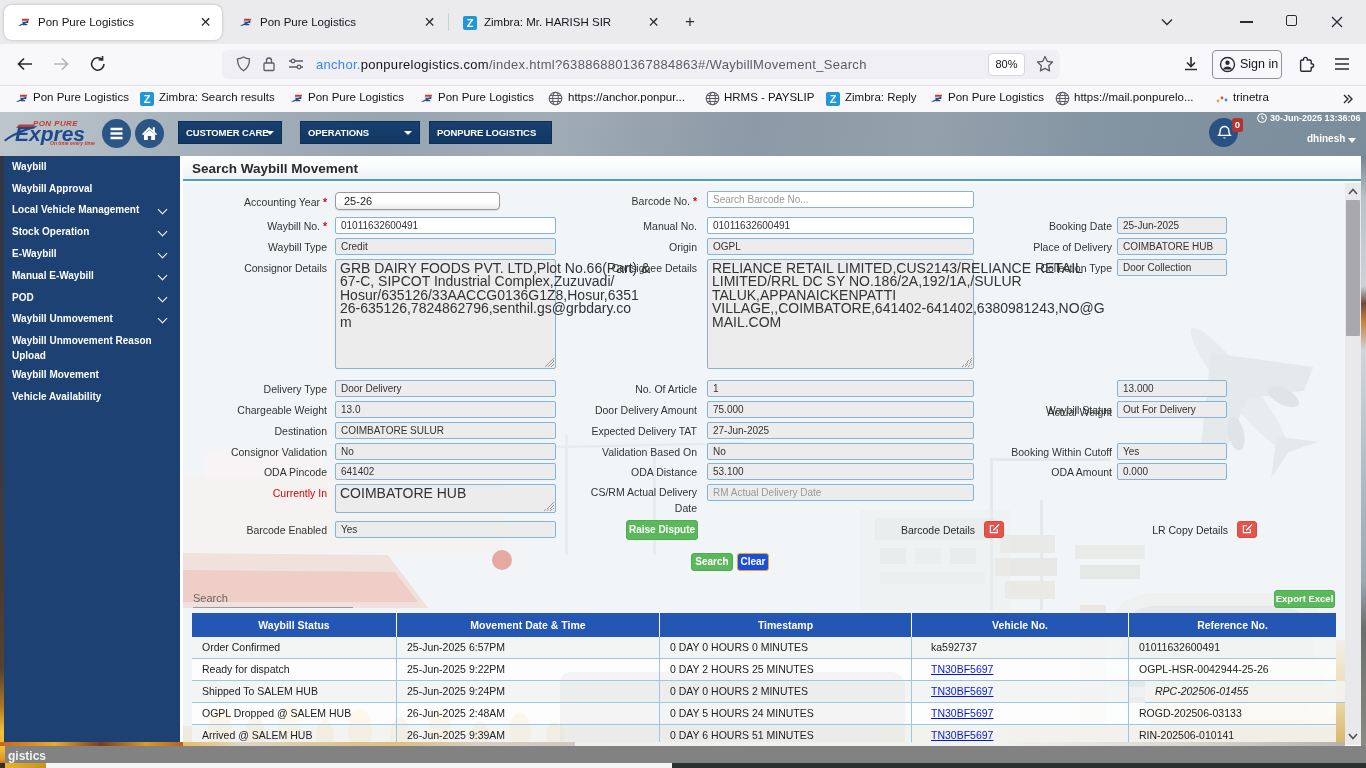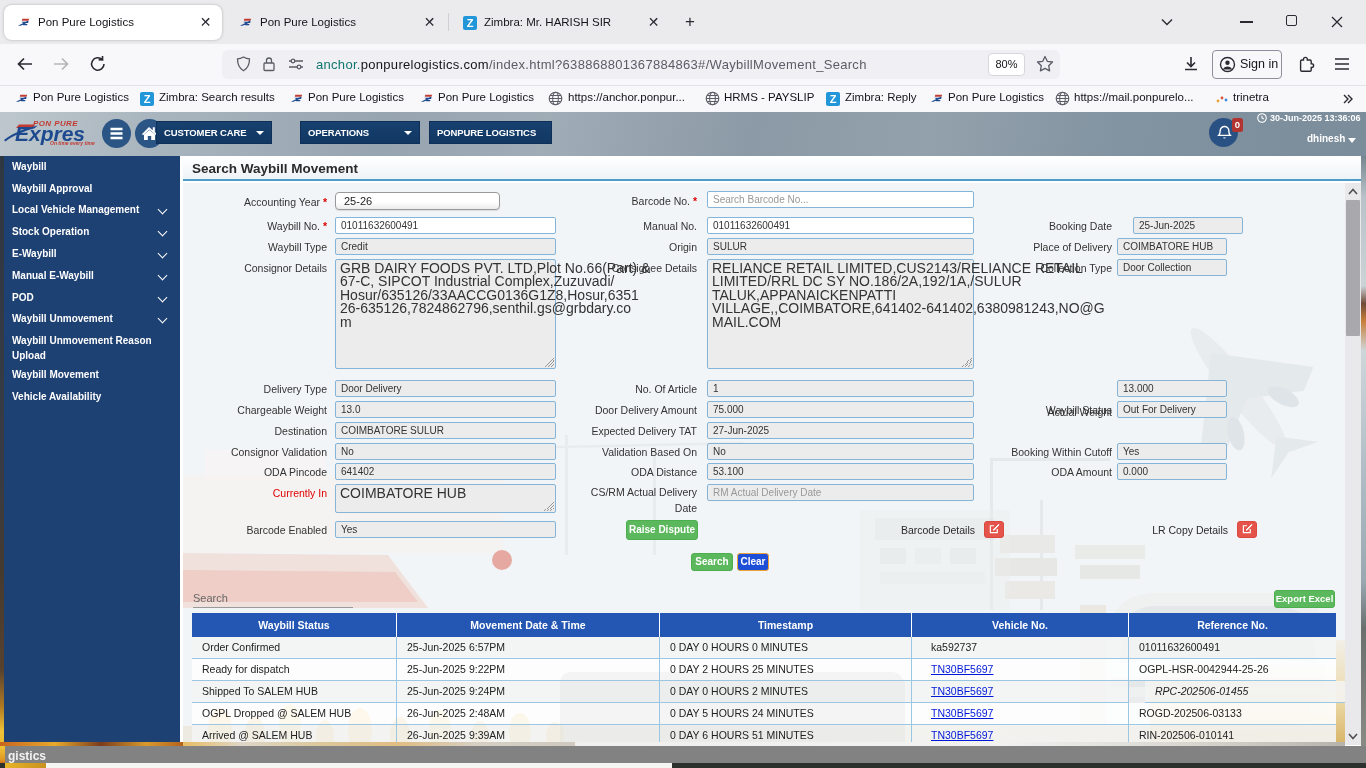--- a/index.html
+++ b/index.html
@@ -122,21 +122,21 @@
     </svg>
   <svg class="abs" style="left:262px;top:56px;" width="14" height="16" viewBox="0 0 14 16">
       <rect x="2" y="7" width="10" height="7.5" rx="1" stroke="#5b5b66" stroke-width="1.3" fill="none"></rect>
       <path d="M4.5 7 V4.5 a2.5 2.5 0 0 1 5 0 V7" stroke="#5b5b66" stroke-width="1.3" fill="none"></path>
     </svg>
   <svg class="abs" style="left:288px;top:58px;" width="16" height="12" viewBox="0 0 16 12">
       <path d="M1 3 H15 M1 9 H15" stroke="#5b5b66" stroke-width="1.3"></path>
       <circle cx="5" cy="3" r="1.8" fill="#f0f0f4" stroke="#5b5b66" stroke-width="1.3"></circle>
       <circle cx="11" cy="9" r="1.8" fill="#f0f0f4" stroke="#5b5b66" stroke-width="1.3"></circle>
     </svg>
-  <span class="abs urltext" style="left:316px;top:57px;"><span style="color:#0f766e;">anchor.</span><span style="color:#15141a;">ponpurelogistics.com</span><span style="color:#5b5b66;">/index.html?638868801367884863#/WaybillMovement_Search</span></span>
+  <span class="abs urltext" style="left:316px;top:57px;"><span style="color:#3b82f6;">anchor.</span><span style="color:#15141a;">ponpurelogistics.com</span><span style="color:#5b5b66;">/index.html?638868801367884863#/WaybillMovement_Search</span></span>
   <div class="abs" id="zoombadge">80%</div>
   <svg class="abs" style="left:1036px;top:55px;" width="18" height="18" viewBox="0 0 18 18">
       <path d="M9 1.5 L11.3 6.3 L16.5 7 L12.7 10.7 L13.6 15.9 L9 13.4 L4.4 15.9 L5.3 10.7 L1.5 7 L6.7 6.3 Z" stroke="#5b5b66" stroke-width="1.3" fill="none" stroke-linejoin="round"></path>
     </svg>
   <svg class="abs" style="left:1182px;top:55px;" width="18" height="18" viewBox="0 0 18 18">
       <path d="M9 2 V11 M5 7.5 L9 11.5 L13 7.5 M3 14.5 H15" stroke="#2b2a33" stroke-width="1.6" fill="none"></path>
     </svg>
   <div class="abs" style="left:1212px;top:50px;width:70px;height:29px;border:1px solid #8f8f9d;border-radius:4px;"></div>
   <svg class="abs" style="left:1219px;top:56px;" width="17" height="17" viewBox="0 0 17 17">
       <circle cx="8.5" cy="8.5" r="7" stroke="#2b2a33" stroke-width="1.4" fill="none"></circle>
@@ -223,21 +223,21 @@
   <div class="abs circlebtn" style="left:102px;top:119px;width:29px;height:29px;"></div>
   <svg class="abs" style="left:110px;top:127px;" width="13" height="13" viewBox="0 0 13 13">
       <path d="M0.5 2 H12.5 M0.5 6.5 H12.5 M0.5 11 H12.5" stroke="#fff" stroke-width="2.5"></path>
     </svg>
   <div class="abs circlebtn" style="left:135px;top:119px;width:29px;height:29px;"></div>
   <svg class="abs" style="left:141px;top:125px;" width="17" height="16" viewBox="0 0 17 16">
       <path d="M8 2 L11.8 5.3 V2.2 H13.8 V7 L16 9 L15 10.2 L8.5 4.5 L2 10.2 L1 9 Z" fill="#fff"></path>
       <path d="M3 9.5 L8.5 5 L14 9.5 V15 H10.2 V11 H6.8 V15 H3 Z" fill="#fff"></path>
     </svg>
 
-  <div class="abs navbtn" style="left:156px;width:116px;">CUSTOMER CARE<span class="caret"></span></div>
+  <div class="abs navbtn" style="left:178px;width:104px;">CUSTOMER CARE<span class="caret"></span></div>
   <div class="abs navbtn" style="left:300px;width:120px;">OPERATIONS<span class="caret"></span></div>
   <div class="abs navbtn" style="left:429px;width:123px;">PONPURE LOGISTICS</div>
 
   <div class="abs" style="left:1209px;top:118px;width:29px;height:29px;border-radius:50%;background:#2a5184;"></div>
   <svg class="abs" style="left:1217px;top:125px;" width="15" height="16" viewBox="0 0 15 16">
       <path d="M7.5 1.5 a4.3 4.3 0 0 1 4.3 4.3 c0 3 1.5 4.6 1.5 4.6 H1.7 c0 0 1.5-1.6 1.5-4.6 A4.3 4.3 0 0 1 7.5 1.5 Z" stroke="#fff" stroke-width="1.4" fill="none"></path>
       <path d="M6 12.5 a1.6 1.6 0 0 0 3 0" fill="#fff"></path>
     </svg>
   <div class="abs" style="left:1232px;top:118px;width:11px;height:14px;background:#b23431;border-radius:2.5px;color:#fff;font-size:9.5px;font-weight:bold;text-align:center;line-height:14px;">0</div>
   <svg class="abs" style="left:1257px;top:113px;" width="10" height="10" viewBox="0 0 11 11">
@@ -377,39 +377,39 @@
   <span class="lbl" style="left:497px;top:383px;width:200px;">No. Of Article</span>
   <span class="lbl" style="left:497px;top:404px;width:200px;">Door Delivery Amount</span>
   <span class="lbl" style="left:497px;top:425px;width:200px;">Expected Delivery TAT</span>
   <span class="lbl" style="left:497px;top:446px;width:200px;">Validation Based On</span>
   <span class="lbl" style="left:497px;top:466px;width:200px;">ODA Distance</span>
   <span class="lbl" style="left:497px;top:486px;width:200px;">CS/RM Actual Delivery</span>
   <span class="lbl" style="left:497px;top:502px;width:200px;">Date</span>
 
   <div class="inp ph" style="left:707px;top:191px;width:267px;">Search Barcode No...</div>
   <div class="inp" style="left:707px;top:217px;width:267px;">01011632600491</div>
-  <div class="inp ro" style="left:707px;top:238px;width:267px;">SULUR</div>
+  <div class="inp ro" style="left:707px;top:238px;width:267px;">OGPL</div>
   <div class="ta" style="left:707px;top:259px;width:267px;height:110px;">RELIANCE RETAIL LIMITED,CUS2143/RELIANCE RETAIL<br>LIMITED/RRL DC SY NO.186/2A,192/1A,/SULUR<br>TALUK,APPANAICKENPATTI<br>VILLAGE,,COIMBATORE,641402-641402,6380981243,NO@G<br>MAIL.COM<div class="grip"></div></div>
   <div class="inp ro" style="left:707px;top:380px;width:267px;">1</div>
   <div class="inp ro" style="left:707px;top:401px;width:267px;">75.000</div>
   <div class="inp ro" style="left:707px;top:422px;width:267px;">27-Jun-2025</div>
   <div class="inp ro" style="left:707px;top:443px;width:267px;">No</div>
   <div class="inp ro" style="left:707px;top:463px;width:267px;">53.100</div>
   <div class="inp ro ph" style="left:707px;top:484px;width:267px;">RM Actual Delivery Date</div>
   <div class="btn green" style="left:626px;top:520px;width:72px;height:20px;line-height:18px;">Raise Dispute</div>
 
   <span class="lbl" style="left:912px;top:220px;width:200px;">Booking Date</span>
   <span class="lbl" style="left:912px;top:241px;width:200px;">Place of Delivery</span>
   <span class="lbl" style="left:912px;top:262px;width:200px;">Collection Type</span>
   <span class="lbl" style="left:912px;top:386px;width:200px;margin-top:20px;">Actual Weight</span>
   <span class="lbl" style="left:912px;top:404px;width:200px;">Waybill Status</span>
   <span class="lbl" style="left:912px;top:446px;width:200px;">Booking Within Cutoff</span>
   <span class="lbl" style="left:912px;top:466px;width:200px;">ODA Amount</span>
 
-  <div class="inp ro" style="left:1117px;top:217px;width:110px;margin-left:16px;">25-Jun-2025</div>
+  <div class="inp ro" style="left:1117px;top:217px;width:110px;">25-Jun-2025</div>
   <div class="inp ro" style="left:1117px;top:238px;width:110px;">COIMBATORE HUB</div>
   <div class="inp ro" style="left:1117px;top:259px;width:110px;">Door Collection</div>
   <div class="inp ro" style="left:1117px;top:380px;width:110px;">13.000</div>
   <div class="inp ro" style="left:1117px;top:401px;width:110px;">Out For Delivery</div>
   <div class="inp ro" style="left:1117px;top:443px;width:110px;">Yes</div>
   <div class="inp ro" style="left:1117px;top:463px;width:110px;">0.000</div>
 
   <span class="lbl" style="left:797px;top:524px;width:178px;color:#2b2b2b;">Barcode Details</span>
   <div class="btn redico" style="left:984px;top:521px;width:20px;height:17px;line-height:15px;"><svg width="11" height="11" viewBox="0 0 12 12" style="vertical-align:-1px;">
         <path d="M9 6.5 V10.5 H1.5 V3 H5.5" stroke="#fff" stroke-width="1.3" fill="none"></path>

